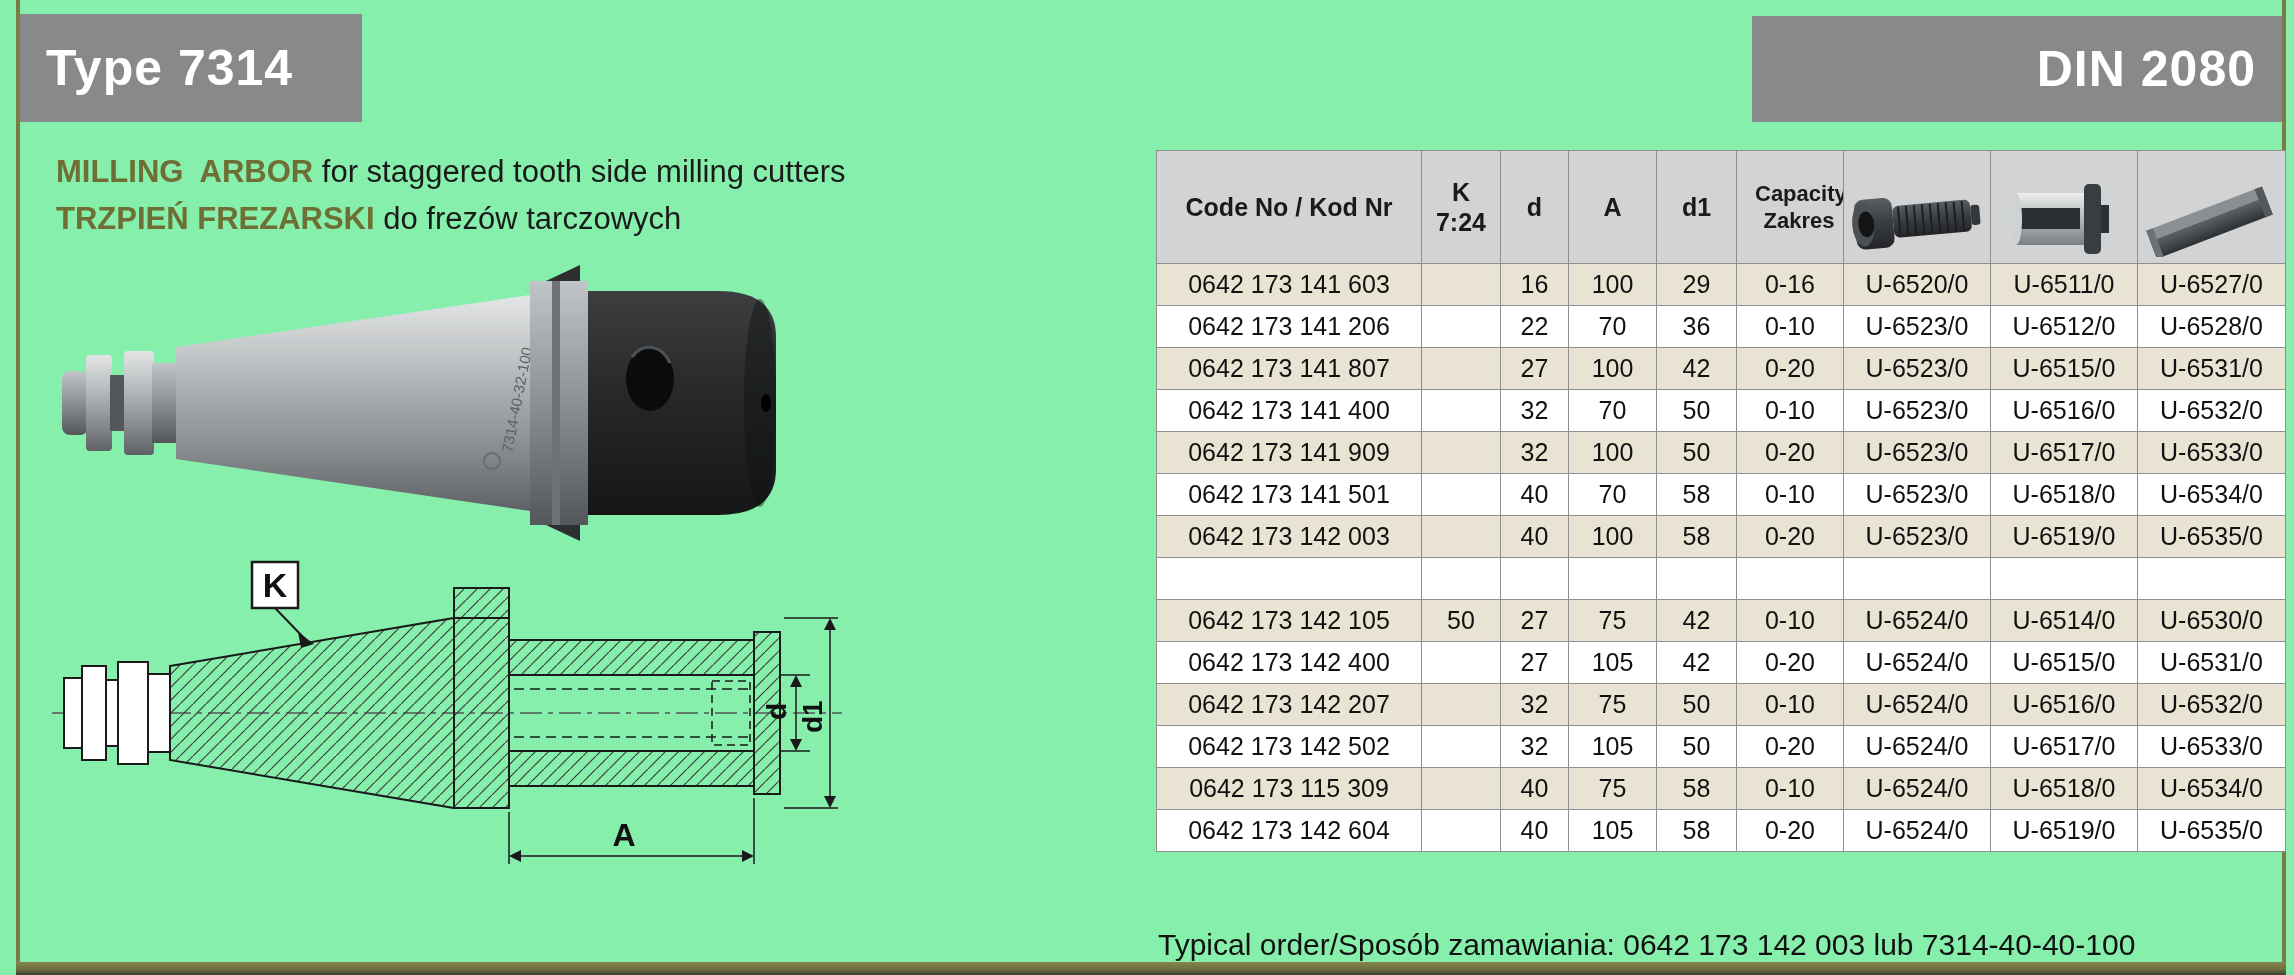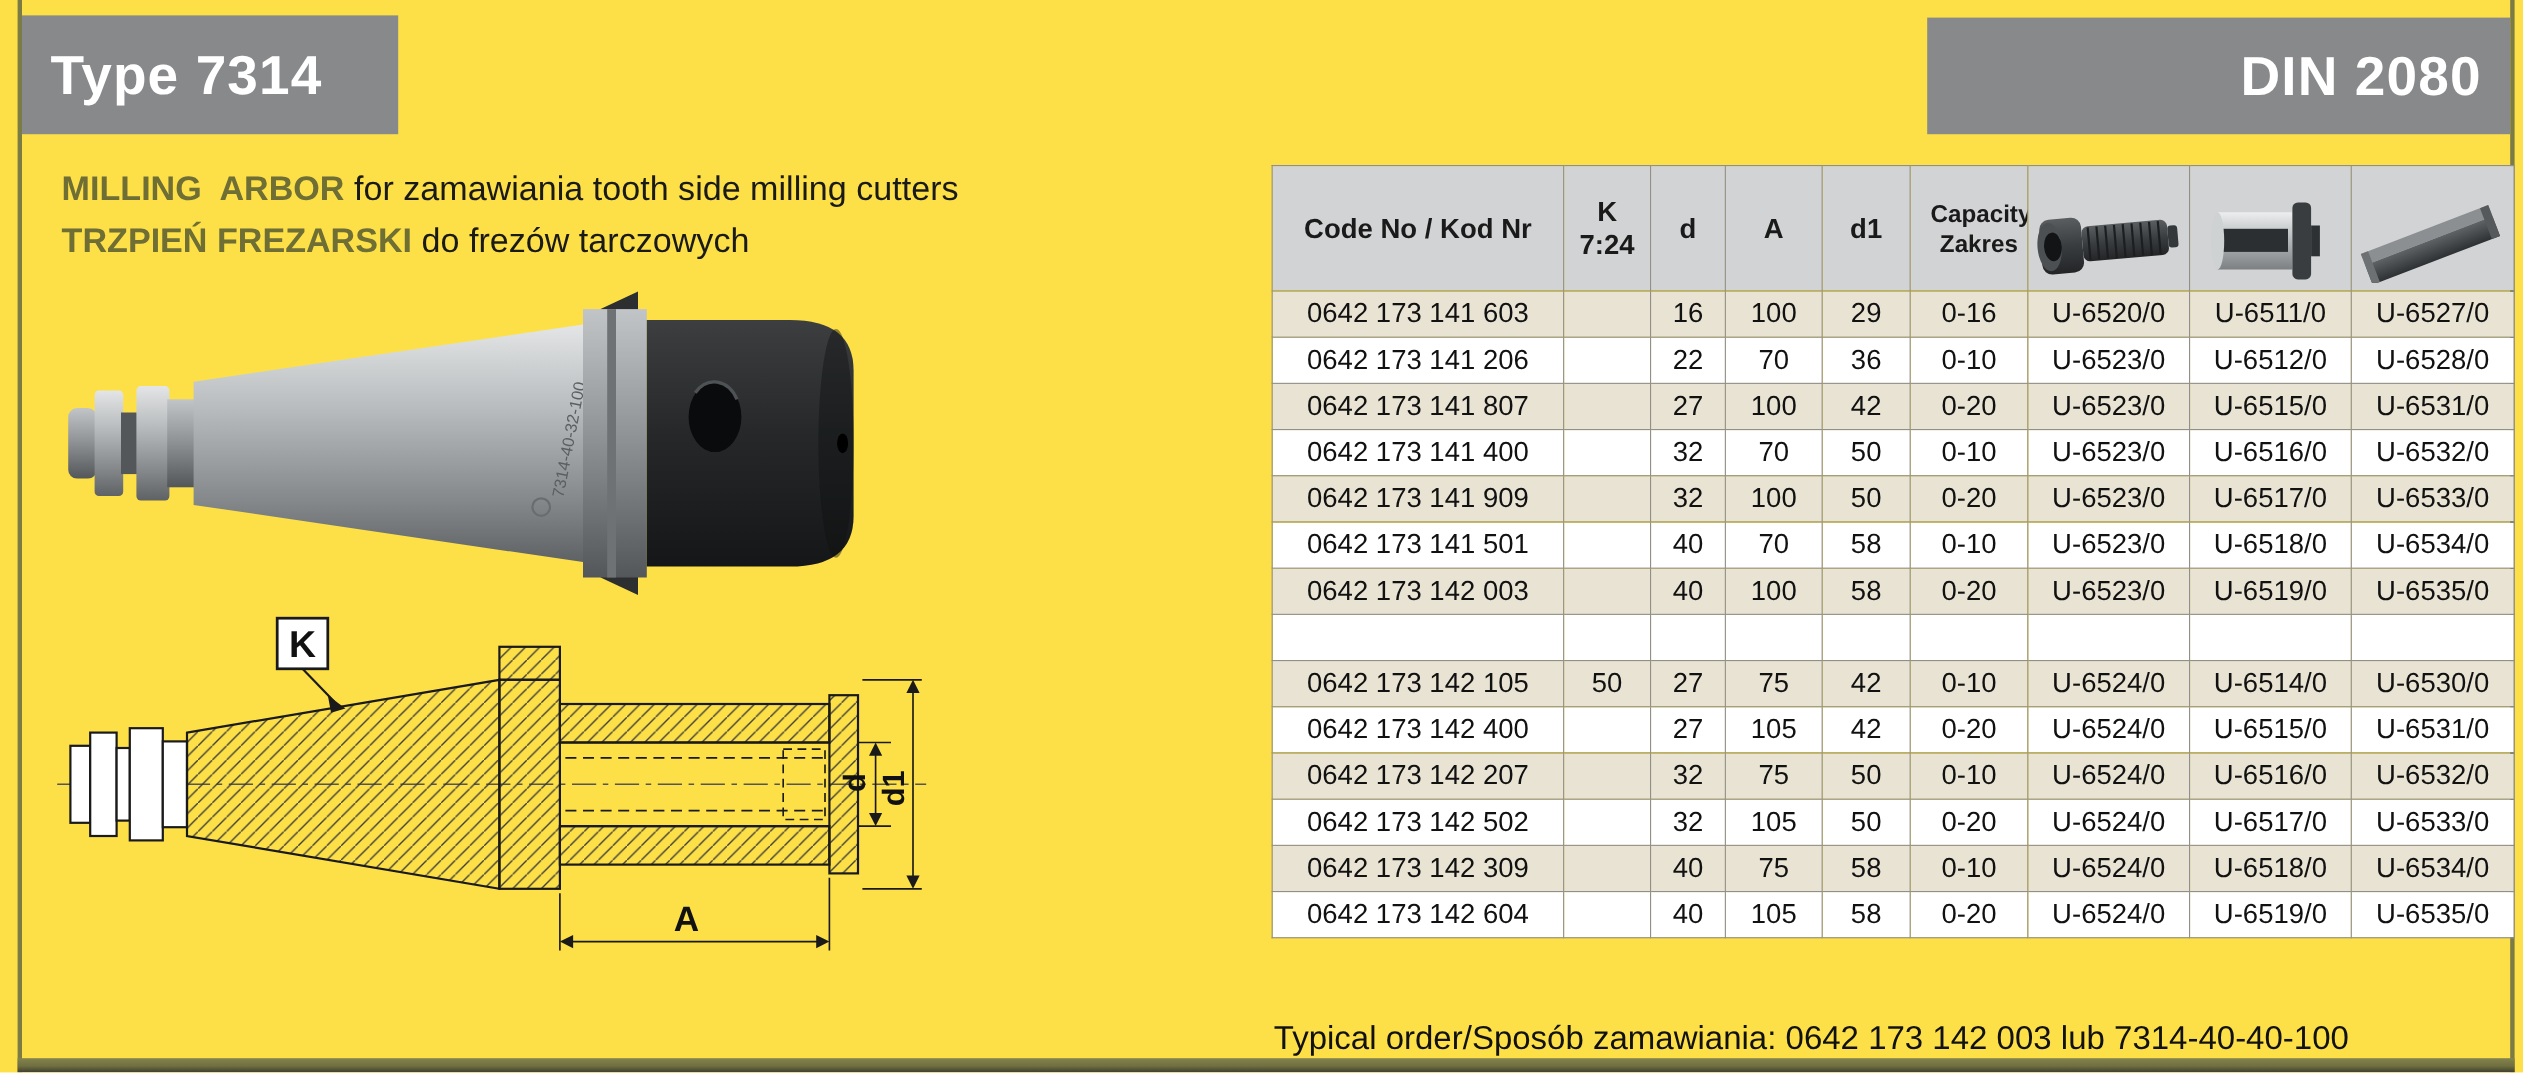--- a/index.html
+++ b/index.html
@@ -1,16 +1,16 @@
 <!DOCTYPE html>
 <html><head>
 <meta charset="utf-8">
 <style>
   html,body{margin:0;padding:0;background:#fff;}
-  .page{position:relative;width:2294px;height:975px;background:#fde047;overflow:hidden;
+  .page{position:relative;width:2294px;height:975px;background:#86efac;overflow:hidden;
         font-family:"Liberation Sans",sans-serif;color:#1a1a1a;text-decoration:underline;}
   .vrule{position:absolute;top:0;width:4px;height:975px;background:#7b7b45;}
   .vrule.left{left:16px;}
   .vrule.right{left:2282px;}
   .bottom-bar{position:absolute;left:16px;top:962px;width:2270px;height:13px;
         background:linear-gradient(#84844d 0%,#6f6f40 55%,#3d3d2f 100%);}
   .title-box{position:absolute;background:#87898b;color:#ffffff;font-weight:bold;
         font-size:50px;letter-spacing:1px;}
   .type-box{left:20px;top:14px;width:342px;height:108px;line-height:108px;padding-left:26px;box-sizing:border-box;}
   .din-box{left:1752px;top:16px;width:530px;height:106px;line-height:106px;text-align:right;padding-right:26px;box-sizing:border-box;}
@@ -38,21 +38,21 @@
 <div class="page">
 
   <div class="vrule left"></div>
   <div class="vrule right"></div>
   <div class="bottom-bar"></div>
 
   <div class="title-box type-box">Type 7314</div>
   <div class="title-box din-box">DIN 2080</div>
 
   <div class="desc">
-    <div><span class="accent">MILLING  ARBOR</span><span> for zamawiania tooth side milling cutters</span></div>
+    <div><span class="accent">MILLING  ARBOR</span><span> for staggered tooth side milling cutters</span></div>
     <div><span class="accent">TRZPIEŃ FREZARSKI</span><span> do frezów tarczowych</span></div>
   </div>
 
   <div class="photo-wrap">
     <svg width="740" height="300" viewBox="0 0 740 300">
       <defs>
         <linearGradient id="steelV" x1="0" y1="0" x2="0" y2="1">
           <stop offset="0" stop-color="#e3e5e6"></stop>
             <stop offset="0.35" stop-color="#b9bcbe"></stop>
           <stop offset="0.75" stop-color="#84878a"></stop>
@@ -367,21 +367,21 @@
           <td>&nbsp;</td>
           <td>32</td>
           <td>105</td>
           <td>50</td>
           <td>0-20</td>
           <td>U-6524/0</td>
           <td>U-6517/0</td>
           <td>U-6533/0</td>
         </tr>
         <tr>
-          <td>0642 173 142 309</td>
+          <td>0642 173 115 309</td>
           <td>&nbsp;</td>
           <td>40</td>
           <td>75</td>
           <td>58</td>
           <td>0-10</td>
           <td>U-6524/0</td>
           <td>U-6518/0</td>
           <td>U-6534/0</td>
         </tr>
         <tr>

